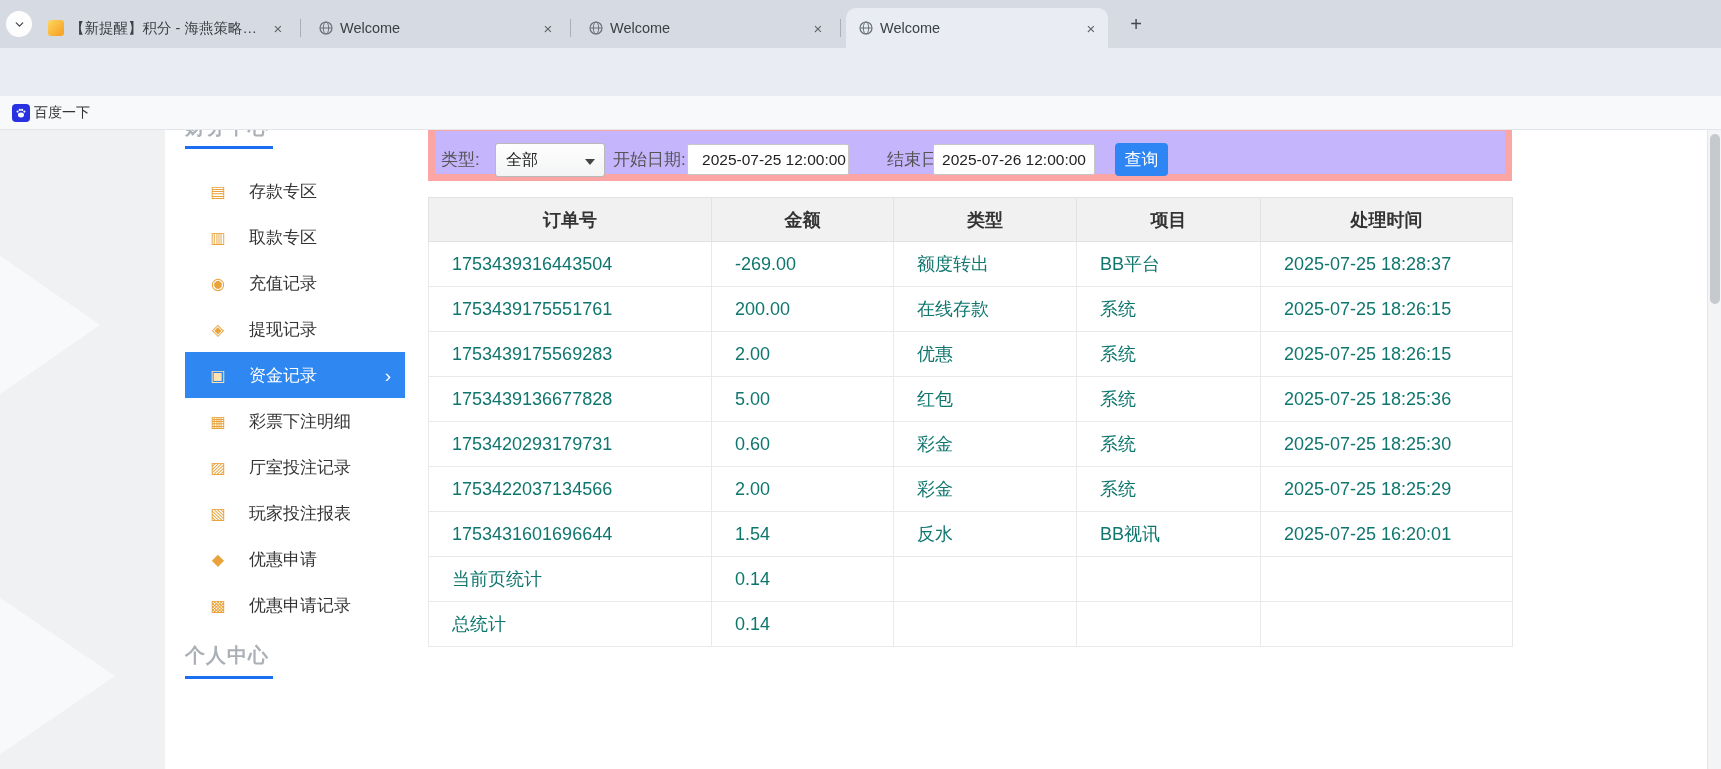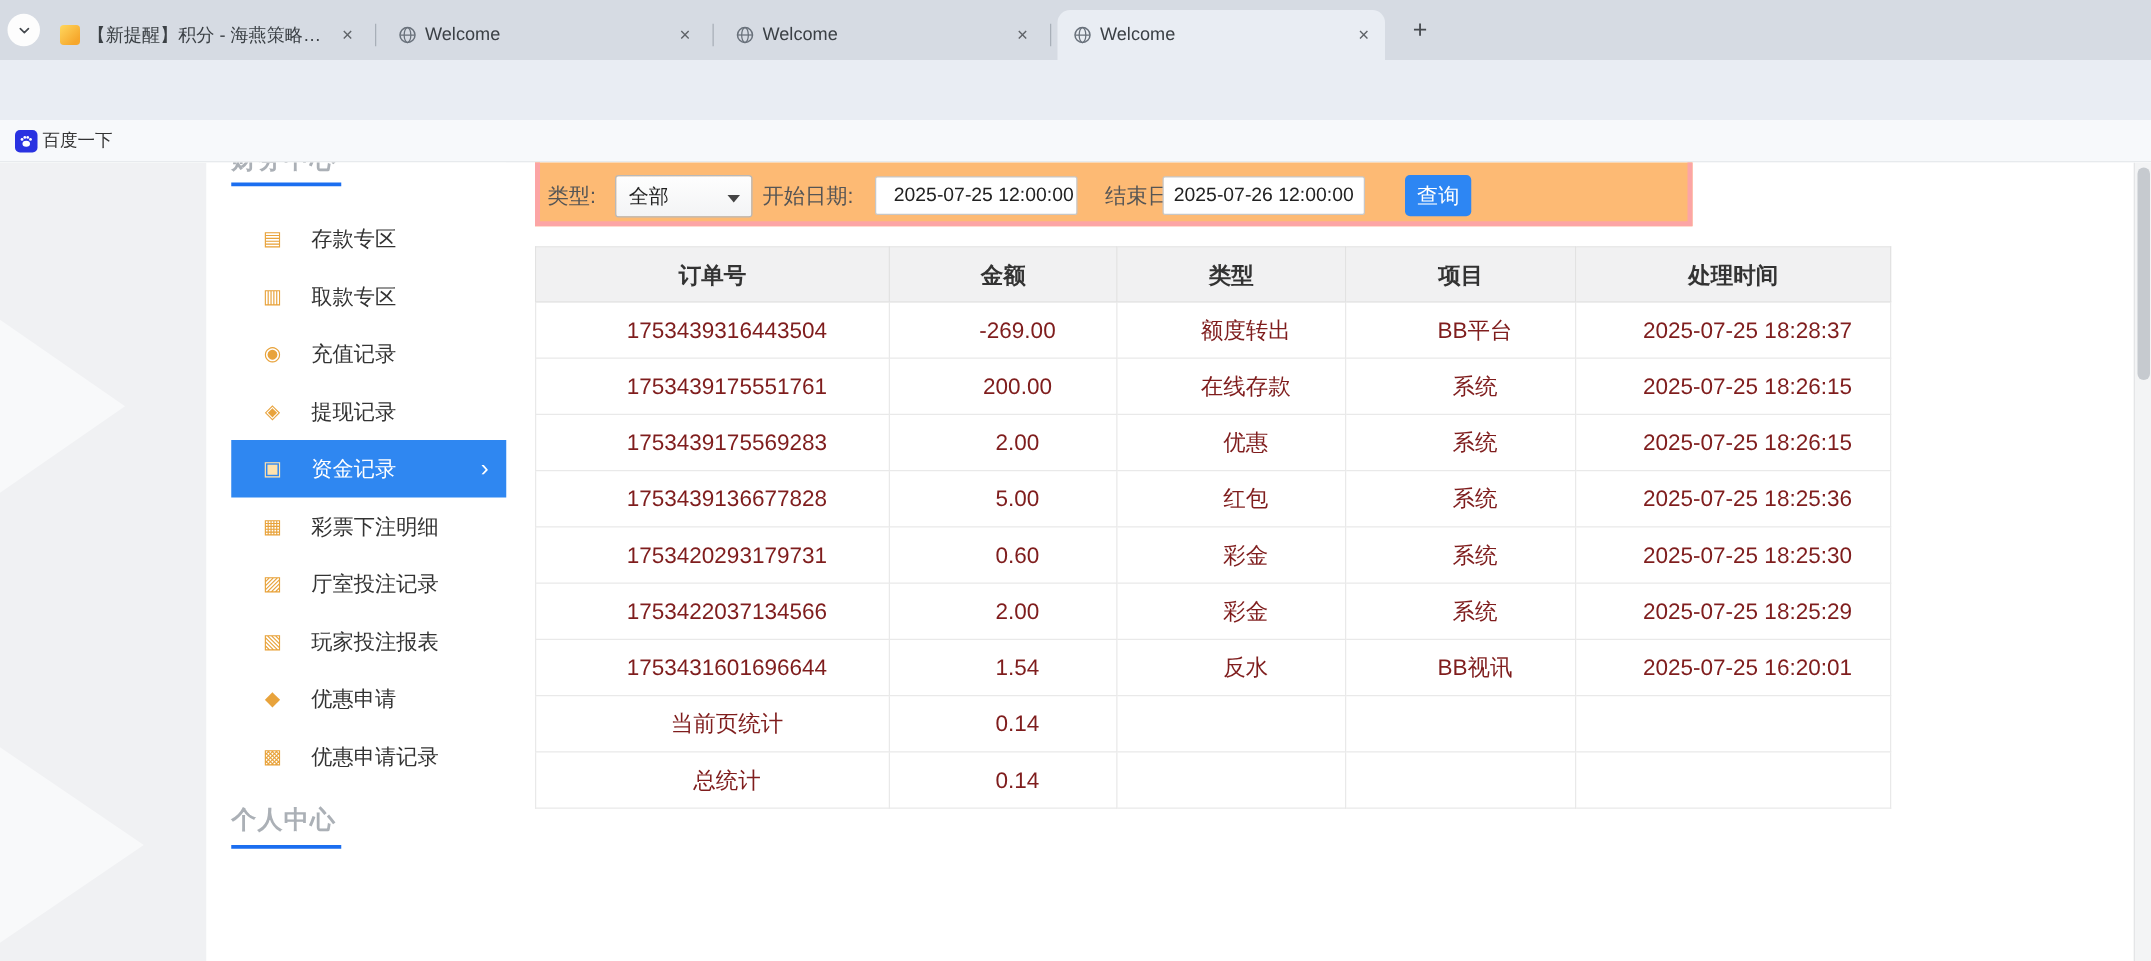--- a/index.html
+++ b/index.html
@@ -54,39 +54,39 @@
   .side-items { position:absolute; left:0; top:38px; width:220px; }
   .side-item { position:relative; height:46px; display:flex; align-items:center; padding-left:22px; cursor:pointer; }
   .side-icon { width:22px; font-size:16px; color:#e8a33c; text-align:center; }
   .side-label { margin-left:20px; font-size:17px; color:#333; }
   .side-item.active { background:#2f87f1; }
   .side-item.active .side-label { color:#fff; }
   .side-item.active .side-icon { color:#ffe2ad; }
   .side-chevron { position:absolute; right:14px; color:#fff; font-size:19px; line-height:1; }
 
   .content { position:absolute; left:428px; top:0; width:1084px; height:639px; }
-  .filterbar { position:absolute; left:0; top:-6px; width:926px; height:57px; background:#fdba74;
-    border:4px solid #fca5a5; }
+  .filterbar { position:absolute; left:0; top:-6px; width:1084px; height:57px; background:#c4b5fd;
+    border:7px solid #fca5a5; }
   .flabel { position:absolute; top:0; height:57px; line-height:57px; font-size:17px; color:#555; }
   .flabel-type { left:6px; } .flabel-start { left:178px; } .flabel-end { left:424px;margin-left:28px; }
   .fselect { position:absolute; left:60px; top:12px; width:110px; height:34px; border:1px solid #b9b9b9; border-radius:3px;
     background:linear-gradient(#fefefe,#f3f4f5); display:flex; align-items:center; padding:0 10px; font-size:16px; color:#222; cursor:pointer; }
   .fselect .caret { position:absolute; right:9px; top:15px; width:0; height:0;
     border-left:5px solid transparent; border-right:5px solid transparent; border-top:6px solid #444; }
   .finput { position:absolute; top:13px; width:162px; height:31px; border:1px solid #c7c7c7; border-radius:2px;
     font-size:15.5px; color:#222; text-align:center; font-family:"Liberation Sans","DejaVu Sans",sans-serif; background:#fff; }
-  .finput-start { left:268px;padding-left:12px; } .finput-end { left:498px; }
+  .finput-start { left:252px;padding-left:12px; } .finput-end { left:498px; }
   .fbtn { position:absolute; left:680px; top:12px; width:53px; height:33px; border:none; border-radius:4px;
-    background:#2d86f3; color:#fff; font-size:17px; cursor:pointer; font-family:Liberation Mono, monospace;margin-left:12px; }
+    background:#2d86f3; color:#fff; font-size:17px; cursor:pointer; font-family:Liberation Mono, monospace; }
 
   table.records { position:absolute; left:0; top:67px; width:1084px; border-collapse:collapse; background:#fff;
     border:1px solid #d8d8d8; table-layout:fixed; }
   table.records th { height:44px; background:#f1f1f2; font-size:18px; font-weight:700; color:#333;
     border:1px solid #e2e2e2; text-align:center; }
-  table.records td { height:45px; font-size:18px; color:#7f1d1d; border:1px solid #e9e9e9; text-align:center;
+  table.records td { height:45px; font-size:18px; color:#0f766e; border:1px solid #e9e9e9; text-align:left;
     white-space:nowrap; overflow:hidden;padding-left:23px; }
 
   .page-scrollbar { position:absolute; right:0; top:0; width:14px; height:639px; background:#f3f4f5; border-left:1px solid #e4e5e7; }
   .scroll-thumb { position:absolute; left:2px; top:4px; width:10px; height:170px; border-radius:6px; background:#c6cacf; cursor:pointer; }
 </style>
 </head>
 <body>
 
 <div class="screen">
 

